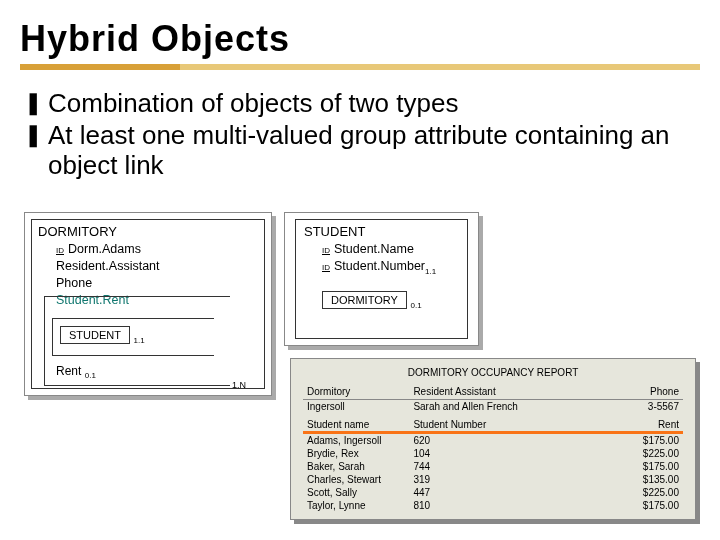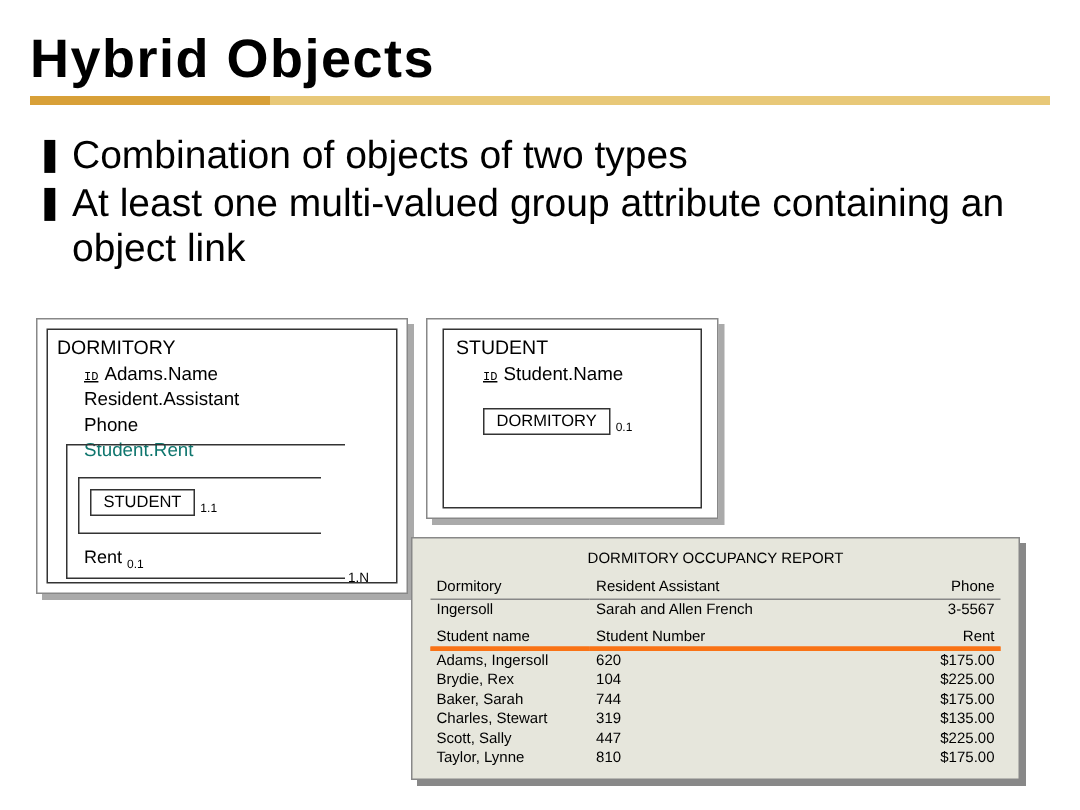--- a/index.html
+++ b/index.html
@@ -11,27 +11,27 @@
   .ul-right { height: 6px; flex: 1; background: #e8c878; }
   .bullets { padding: 18px 24px 10px 24px; }
   .bullet { display: flex; align-items: flex-start; margin-bottom: 2px; }
   .bullet .sym { font-size: 22px; line-height: 30px; width: 24px; flex-shrink: 0; }
   .bullet .text { font-size: 26px; line-height: 30px; }
   .diagrams { position: absolute; left: 14px; right: 14px; top: 212px; bottom: 20px; }
   .box { position: absolute; background: #fff; border: 1px solid #888; box-shadow: 4px 4px 0 #aaa; font-family: Arial, sans-serif; }
   .box1 { left: 10px; top: 0; width: 248px; height: 184px; padding: 6px; font-size: 13px; }
   .objname { font-size: 13px; margin-bottom: 2px; }
   .attr { margin-left: 18px; font-size: 12.5px; line-height: 1.35; }
-  .id { font-size: 8px; font-family: Liberation Mono, monospace; text-decoration: underline; margin-right: 4px; }
+  .id { font-size: 8px; font-family: Liberation Sans, sans-serif; text-decoration: underline; margin-right: 4px; }
   .sub { font-size: 8px; vertical-align: sub; }
   .link-box { display: inline-block; border: 1px solid #333; padding: 2px 8px; font-size: 11px; background: #fff; }
   .inner-frame { position: absolute; border-left: 1px solid #333; border-top: 1px solid #333; border-bottom: 1px solid #333; }
   .outer-frame { position: absolute; border-left: 1px solid #333; border-top: 1px solid #333; border-bottom: 1px solid #333; }
   .box2 { left: 270px; top: 0; width: 195px; height: 134px; padding: 6px 10px; font-size: 13px; }
-  .box3 { left: 260px; top: 146px; width: 406px; height: 162px; background: #e6e6dc; padding: 8px 12px; font-size: 10.5px; border: 1px solid #888; box-shadow: 4px 4px 0 #888; position: absolute; }
+  .box3 { left: 276px; top: 146px; width: 406px; height: 162px; background: #e6e6dc; padding: 8px 12px; font-size: 10.5px; border: 1px solid #888; box-shadow: 4px 4px 0 #888; position: absolute; }
   .report-title { text-align: center; font-size: 10px; margin-bottom: 6px; }
   .tbl { width: 100%; font-size: 10.5px; border-collapse: collapse; }
   .tbl th { text-align: left; font-weight: normal; border-bottom: 1px solid #888; padding: 2px 4px; font-size: 10px; }
   .tbl td { padding: 1px 4px; font-size: 10px; }
   .sub-head td { border-bottom: 3px solid #f97316; font-size: 10px; padding-top: 6px; }
   .right { text-align: right; }
 </style>
 </head>
 <body>
 
@@ -52,21 +52,21 @@
     <span class="sym">❚</span>
     <span class="text">At least one multi-valued group attribute containing an object link</span>
   </div>
 </div>
 
 <div class="diagrams">
 
   <div class="box box1">
     <div style="border:1px solid #333; height:100%; position:relative; padding:4px 6px;">
       <div class="objname">DORMITORY</div>
-      <div class="attr"><span class="id">ID</span><span>Adams.Name</span></div>
+      <div class="attr"><span class="id">ID</span><span>Dorm.Adams</span></div>
       <div class="attr">Resident.Assistant</div>
       <div class="attr">Phone</div>
       <div class="attr" style="color:#0f766e;">Student.Rent</div>
 
       <div class="outer-frame" style="left:12px; top:76px; width:186px; height:90px;"></div>
       <div class="inner-frame" style="left:20px; top:98px; width:162px; height:38px;"></div>
 
       <div style="position:absolute; left:28px; top:106px;">
         <span class="link-box">STUDENT</span>
         <span class="sub">1.1</span>
@@ -76,20 +76,21 @@
         <span class="sub">0.1</span>
       </div>
       <div style="position:absolute; left:200px; top:160px; font-size:9px;">1.N</div>
     </div>
   </div>
 
   <div class="box box2">
     <div style="border:1px solid #333; height:100%; padding:4px 8px; position:relative;">
       <div class="objname">STUDENT</div>
       <div class="attr"><span class="id">ID</span><span>Student.Name</span></div>
+      <div class="attr"><span class="id">ID</span><span>Student.Number</span><span class="sub">1.1</span></div>
       <div style="margin:14px 0 0 18px;">
         <span class="link-box">DORMITORY</span>
         <span class="sub">0.1</span>
       </div>
     </div>
   </div>
 
   <div class="box3">
     <div class="report-title">DORMITORY OCCUPANCY REPORT</div>
     <table class="tbl">

